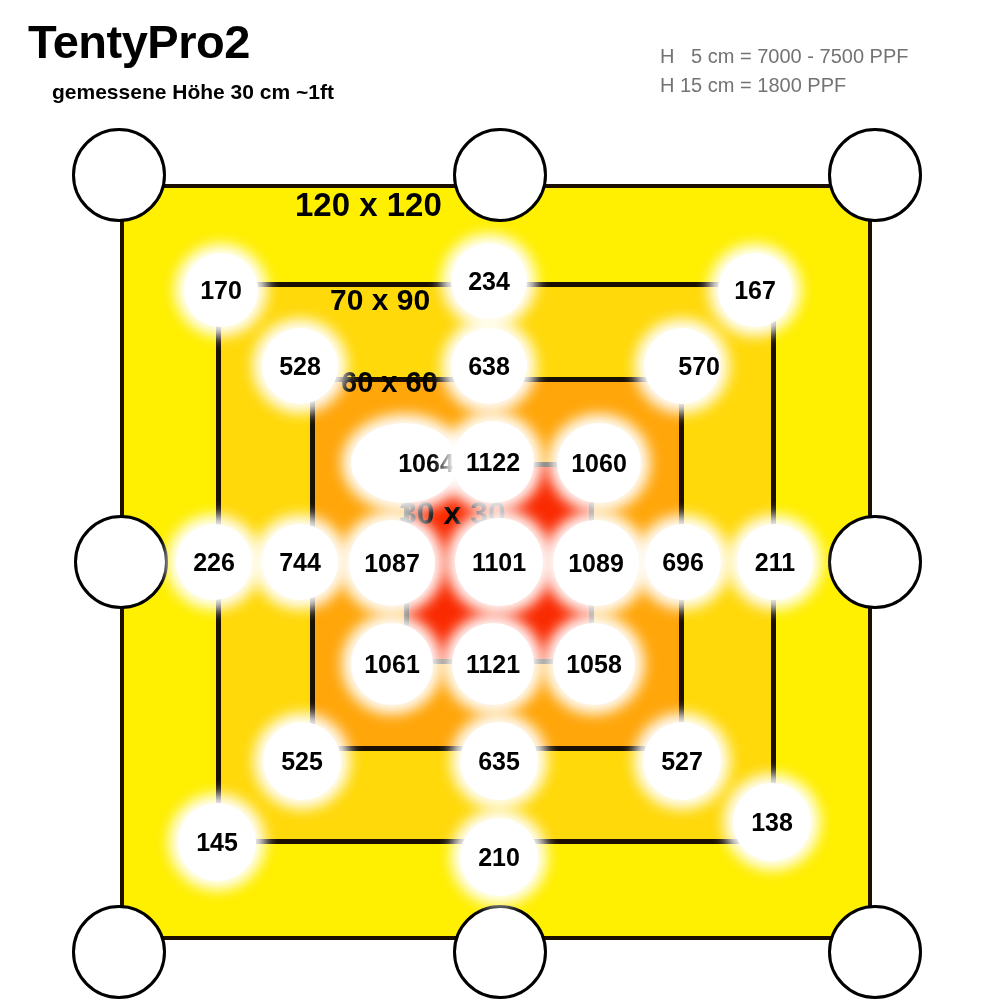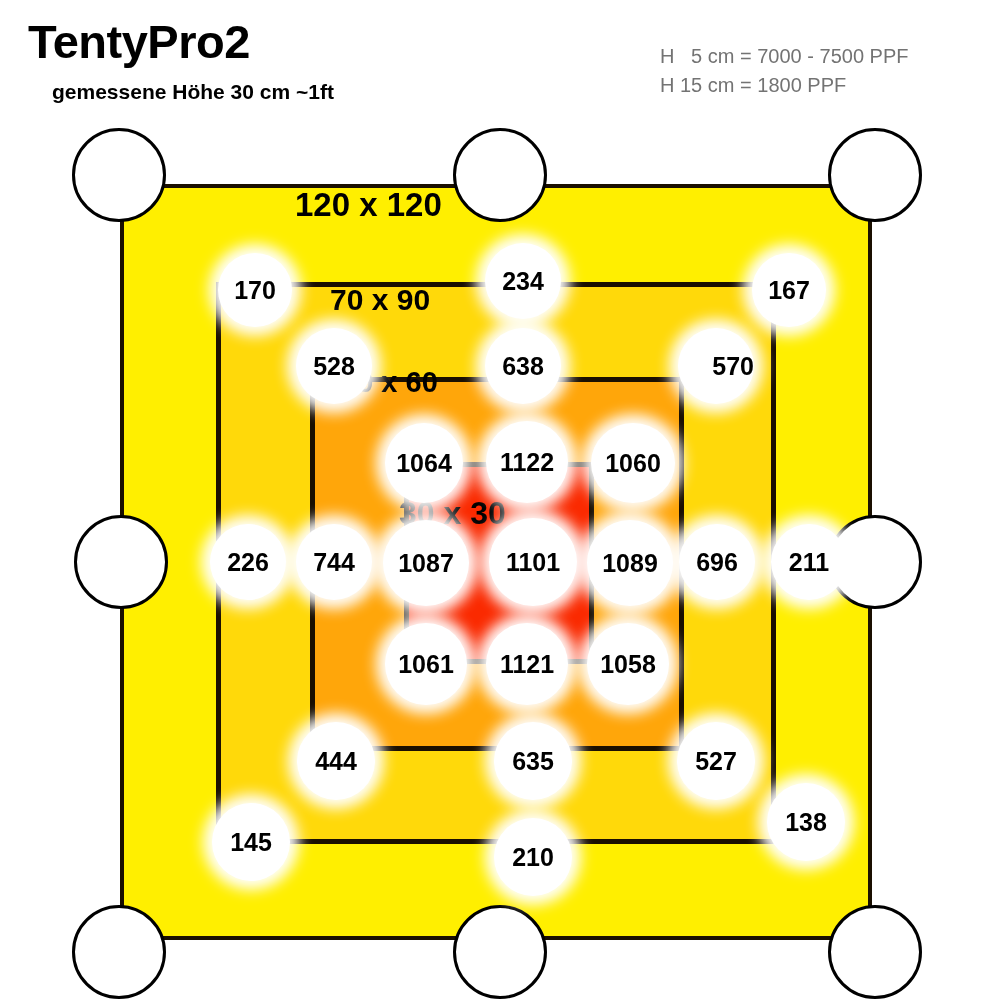--- a/index.html
+++ b/index.html
@@ -107,21 +107,20 @@
   .bubble {
     position: absolute;
     display: flex;
     align-items: center;
     justify-content: center;
     border-radius: 50%;
     background: #ffffff;
     color: #000000;
     font-weight: bold;
     box-shadow: 0 0 14px 9px rgba(255,255,255,0.97);
-    margin-left: 34px;
   }
   .bubble.w3 { font-size: 25px; }
   .bubble.w4 { font-size: 25px; }
 
   
   .corner-circle {
     position: absolute;
     box-sizing: border-box;
     border-radius: 50%;
     background: #ffffff;
@@ -174,21 +173,21 @@
       </div>
       <div class="bubble w3" style="left: 262px; top: 328px; width: 76px; height: 76px;">
         <span>528</span>
       </div>
       <div class="bubble w3" style="left: 451px; top: 328px; width: 76px; height: 76px;">
         <span>638</span>
       </div>
       <div class="bubble w3" style="left: 644px; top: 328px; width: 76px; height: 76px; justify-content: flex-end;">
         <span>570</span>
       </div>
-      <div class="bubble w4" style="left: 351px; top: 423px; width: 78px; height: 80px;">
+      <div class="bubble w4" style="left: 351px; top: 423px; width: 64px; height: 80px; padding-left: 43px;">
         <span>1064</span>
       </div>
       <div class="bubble w4" style="left: 452px; top: 421px; width: 82px; height: 82px;">
         <span>1122</span>
       </div>
       <div class="bubble w4" style="left: 557px; top: 423px; width: 84px; height: 80px;">
         <span>1060</span>
       </div>
       <div class="bubble w3" style="left: 176px; top: 524px; width: 76px; height: 76px;">
         <span>226</span>
@@ -214,21 +213,21 @@
       <div class="bubble w4" style="left: 351px; top: 623px; width: 82px; height: 82px;">
         <span>1061</span>
       </div>
       <div class="bubble w4" style="left: 452px; top: 623px; width: 82px; height: 82px;">
         <span>1121</span>
       </div>
       <div class="bubble w4" style="left: 553px; top: 623px; width: 82px; height: 82px;">
         <span>1058</span>
       </div>
       <div class="bubble w3" style="left: 263px; top: 722px; width: 78px; height: 78px;">
-        <span>444</span>
+        <span>525</span>
       </div>
       <div class="bubble w3" style="left: 460px; top: 722px; width: 78px; height: 78px;">
         <span>635</span>
       </div>
       <div class="bubble w3" style="left: 643px; top: 722px; width: 78px; height: 78px;">
         <span>527</span>
       </div>
       <div class="bubble w3" style="left: 178px; top: 803px; width: 78px; height: 78px;">
         <span>145</span>
       </div>

